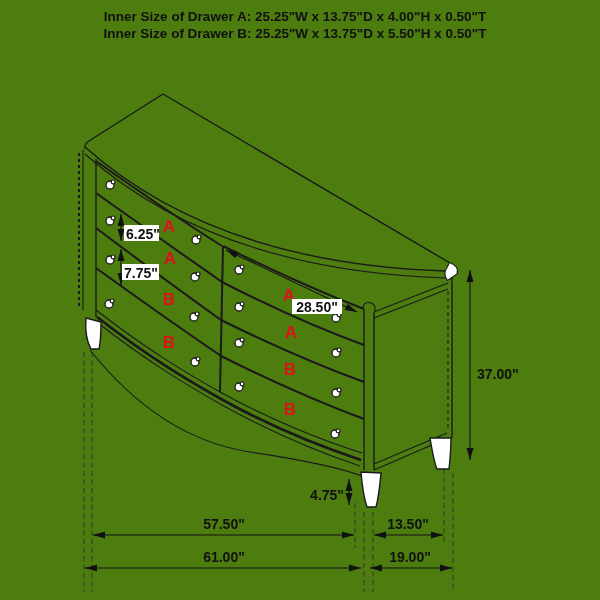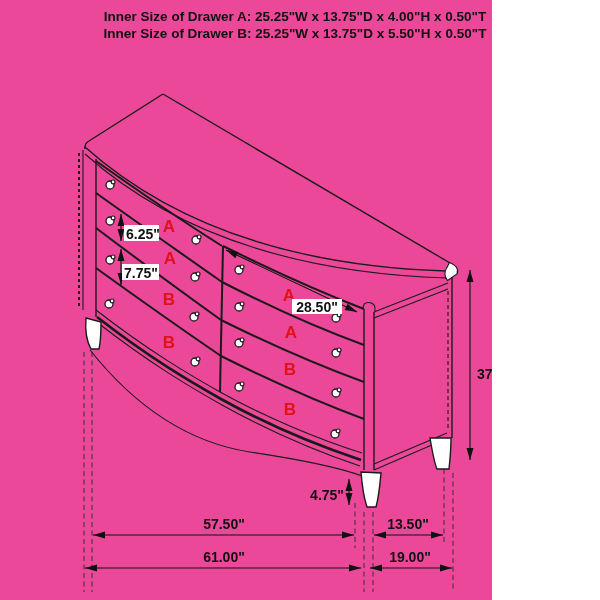--- a/index.html
+++ b/index.html
@@ -1,16 +1,16 @@
 <!DOCTYPE html>
 <html><head>
 <meta charset="utf-8">
 <style>
   html,body{margin:0;padding:0;background:#ffffff;}
-  .stage{width:492px;height:600px;position:relative;background:#ec4899;overflow:hidden;}
+  .stage{width:600px;height:600px;position:relative;background:#4d7c0f;overflow:hidden;}
   svg{display:block;}
   .hdr{font:bold 13.5px "Liberation Sans",sans-serif;fill:#111;}
   .dim-label{font:bold 14px "Liberation Sans",sans-serif;fill:#111;}
   .drawer-letter{font:bold 17px "Liberation Sans",sans-serif;}
   .ln{stroke:#1a1a1a;fill:none;}
   .thin{stroke-width:1.1;}
   .mid{stroke-width:1.4;}
   .thick{stroke-width:2;}
   .dimln{stroke:#111;stroke-width:1.1;fill:none;}
   .ext{stroke:#333;stroke-width:1;fill:none;stroke-dasharray:5,3.5;}

